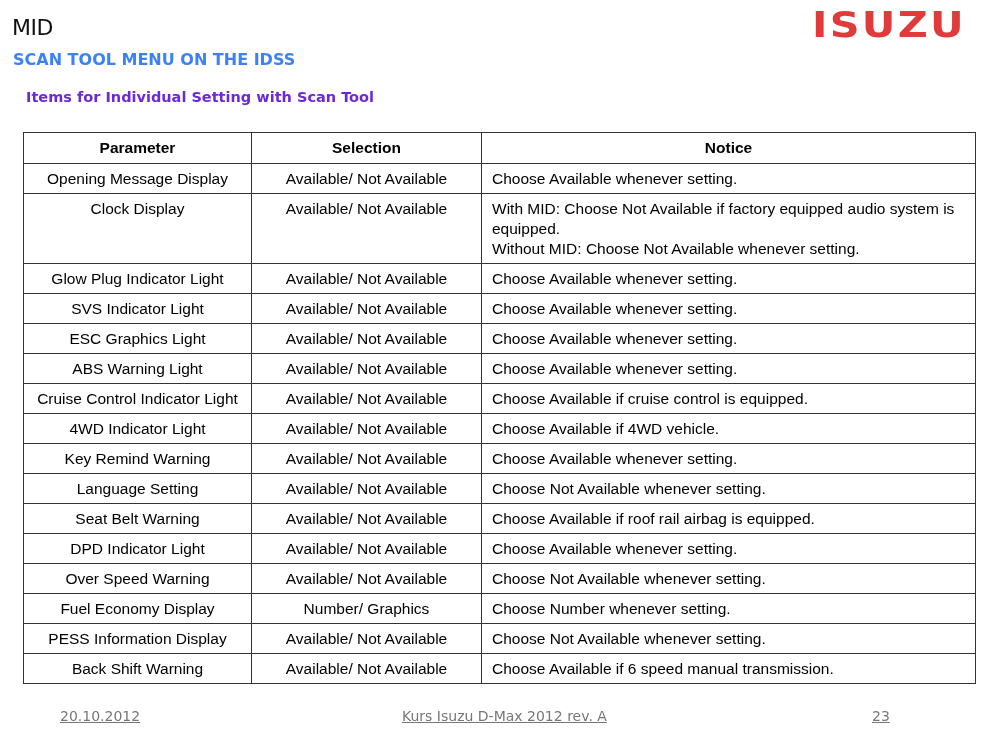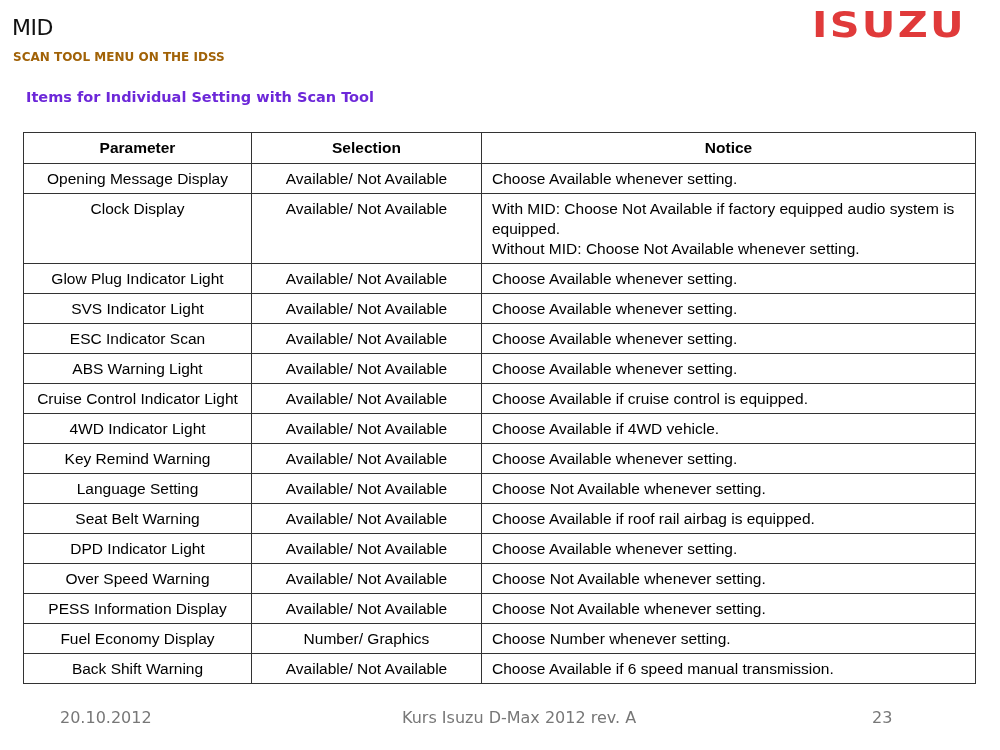--- a/index.html
+++ b/index.html
@@ -1,29 +1,29 @@
 <!DOCTYPE html>
 <html><head>
   <meta charset="utf-8">
   <style>
     html, body { margin: 0; padding: 0; background: #ffffff; }
     body { width: 1000px; height: 750px; position: relative; overflow: hidden; font-family: "Liberation Sans", sans-serif; color: #000; }
     .title { position: absolute; left: 12px; top: 10px; font-family: "DejaVu Sans", sans-serif; font-size: 22px; line-height: 36px; color: #111; letter-spacing: -0.5px; }
-    .subtitle { position: absolute; left: 13px; top: 50px; font-family: "DejaVu Sans", sans-serif; font-size: 12px; font-weight: bold; color: #a16207; }
+    .subtitle { position: absolute; left: 13px; top: 50px; font-family: "DejaVu Sans", sans-serif; font-size: 16px; font-weight: bold; color: #3b82f6; }
     .section-heading { position: absolute; left: 26px; top: 89px; font-family: "DejaVu Sans", sans-serif; font-size: 14.5px; font-weight: bold; color: #6d28d9; }
     .logo { position: absolute; left: 812px; top: 9px; width: 175px; height: 34px; }
     .logo-text { font-family: "DejaVu Sans", sans-serif; font-weight: bold; font-size: 37px; color: #e03a3a; letter-spacing: 2px; line-height: 34px; transform: scaleX(1.12) scaleY(0.95); transform-origin: left top; display: inline-block; }
     table.param-table { position: absolute; left: 23px; top: 132px; width: 953px; border-collapse: collapse; font-size: 15.5px; }
     table.param-table th, table.param-table td { border: 1px solid #333; padding: 0; vertical-align: top; }
     table.param-table th { font-weight: bold; height: 30px; text-align: center; vertical-align: middle; }
     table.param-table td { line-height: 20px; padding-top: 5px; padding-bottom: 4px; }
     td.c-param { width: 227px; text-align: center; }
     td.c-sel { width: 229px; text-align: center; }
     td.c-notice { text-align: left; padding-left: 10px !important; padding-right: 8px; }
-    .footer { position: absolute; top: 708px; font-family: "DejaVu Sans", sans-serif; font-size: 16px; color: #777; }
+    .footer { position: absolute; top: 708px; font-family: "DejaVu Sans", sans-serif; font-size: 14px; color: #777; text-decoration: underline; }
     .footer-date { left: 60px; }
     .footer-course { left: 402px; }
     .footer-page { left: 872px; }
   </style>
 </head>
 <body>
 
 <div class="title">MID</div>
 <div class="subtitle">SCAN TOOL MENU ON THE IDSS</div>
 <div class="section-heading">Items for Individual Setting with Scan Tool</div>
@@ -54,21 +54,21 @@
         <td class="c-param">Glow Plug Indicator Light</td>
         <td class="c-sel">Available/ Not Available</td>
         <td class="c-notice">Choose Available whenever setting.</td>
       </tr>
       <tr>
         <td class="c-param">SVS Indicator Light</td>
         <td class="c-sel">Available/ Not Available</td>
         <td class="c-notice">Choose Available whenever setting.</td>
       </tr>
       <tr>
-        <td class="c-param">ESC Indicator Scan</td>
+        <td class="c-param">ESC Graphics Light</td>
         <td class="c-sel">Available/ Not Available</td>
         <td class="c-notice">Choose Available whenever setting.</td>
       </tr>
       <tr>
         <td class="c-param">ABS Warning Light</td>
         <td class="c-sel">Available/ Not Available</td>
         <td class="c-notice">Choose Available whenever setting.</td>
       </tr>
       <tr>
         <td class="c-param">Cruise Control Indicator Light</td>
@@ -99,28 +99,28 @@
         <td class="c-param">DPD Indicator Light</td>
         <td class="c-sel">Available/ Not Available</td>
         <td class="c-notice">Choose Available whenever setting.</td>
       </tr>
       <tr>
         <td class="c-param">Over Speed Warning</td>
         <td class="c-sel">Available/ Not Available</td>
         <td class="c-notice">Choose Not Available whenever setting.</td>
       </tr>
       <tr>
+        <td class="c-param">Fuel Economy Display</td>
+        <td class="c-sel">Number/ Graphics</td>
+        <td class="c-notice">Choose Number whenever setting.</td>
+      </tr>
+      <tr>
         <td class="c-param">PESS Information Display</td>
         <td class="c-sel">Available/ Not Available</td>
         <td class="c-notice">Choose Not Available whenever setting.</td>
-      </tr>
-      <tr>
-        <td class="c-param">Fuel Economy Display</td>
-        <td class="c-sel">Number/ Graphics</td>
-        <td class="c-notice">Choose Number whenever setting.</td>
       </tr>
       <tr>
         <td class="c-param">Back Shift Warning</td>
         <td class="c-sel">Available/ Not Available</td>
         <td class="c-notice">Choose Available if 6 speed manual transmission.</td>
       </tr>
     </tbody>
 </table>
 
 <div class="footer footer-date">20.10.2012</div>

